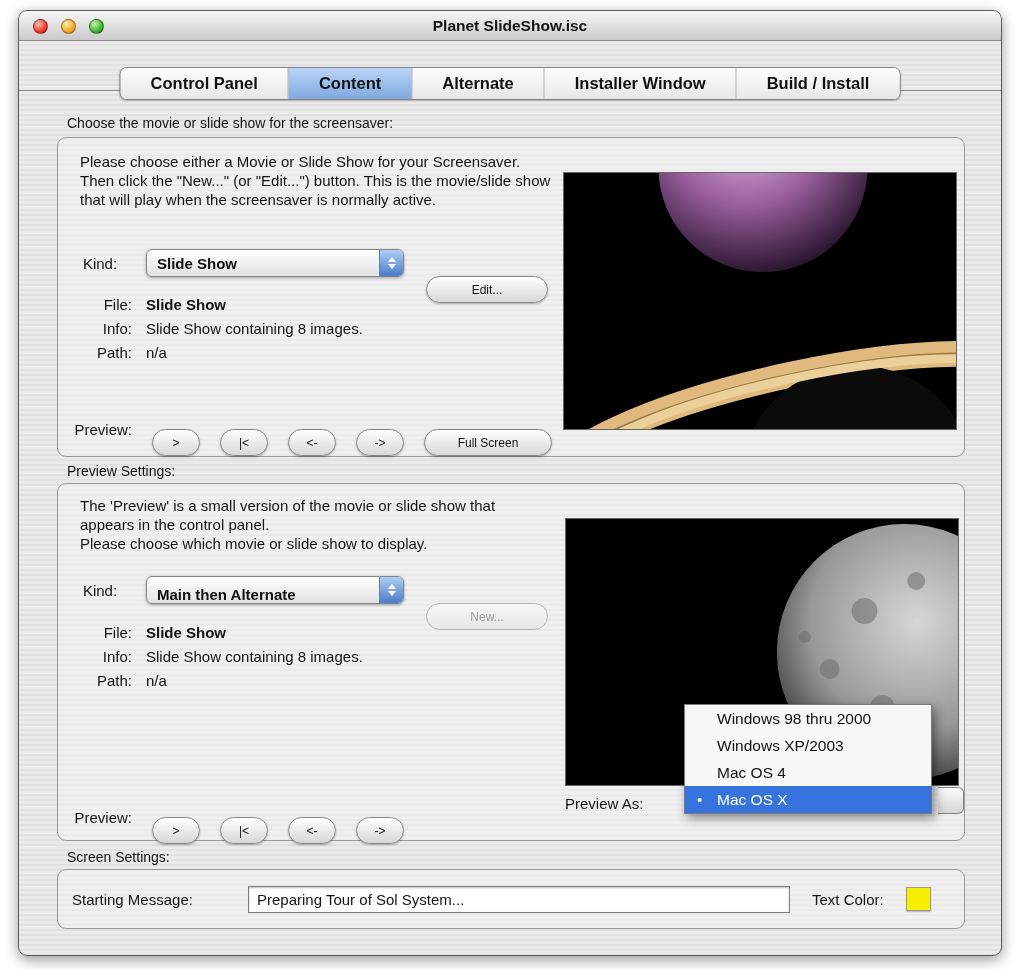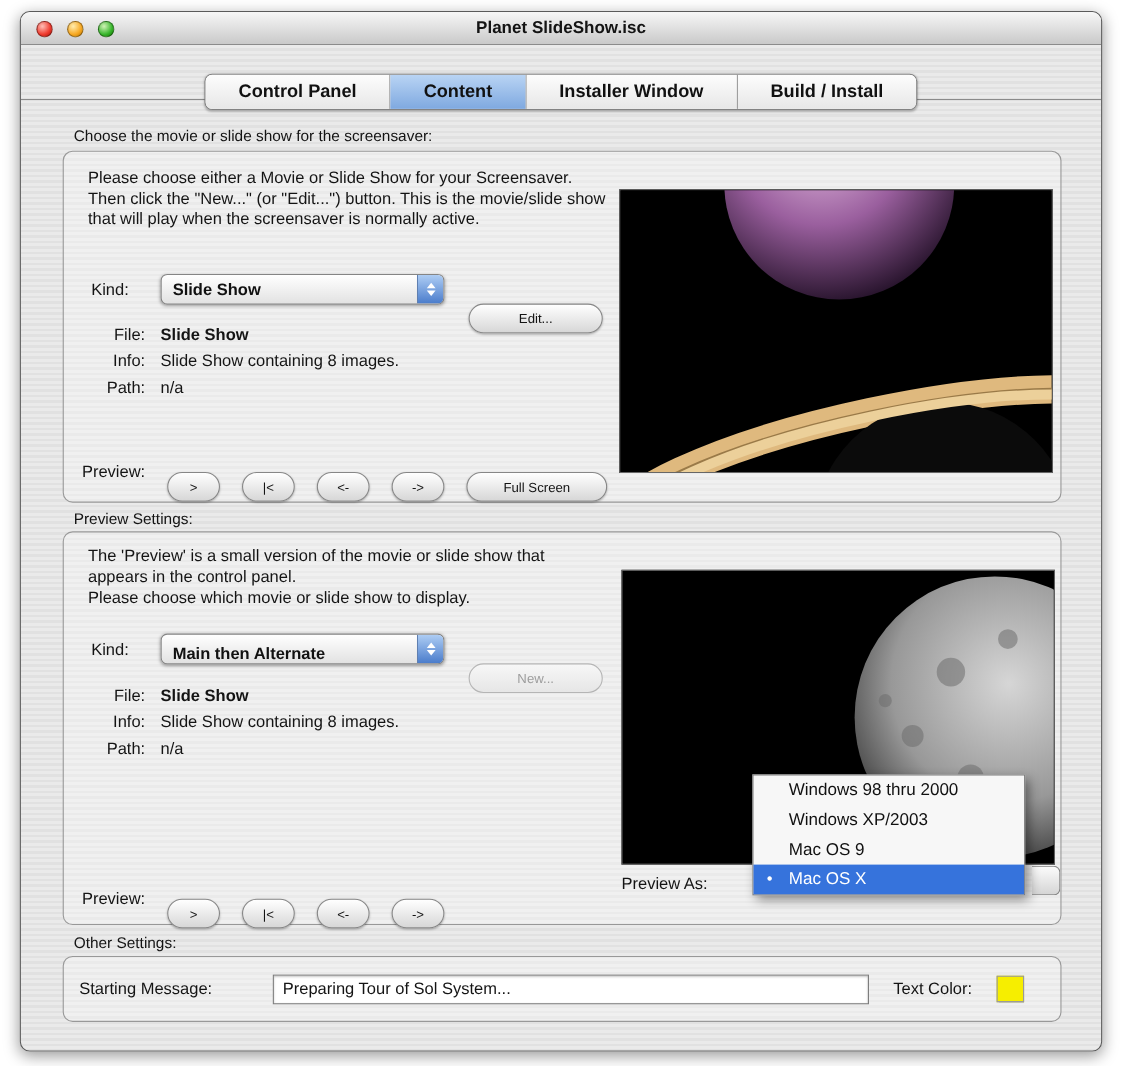--- a/index.html
+++ b/index.html
@@ -95,20 +95,21 @@
       <span class="light green"></span>
     </div>
     <div class="title">Planet SlideShow.isc</div>
   </div>
 
   <div class="tabstrip">
     <div class="tabline"></div>
     <div class="tabs">
       <div class="tab">Control Panel</div>
       <div class="tab active">Content</div>
+      <div class="tab">Alternate</div>
       <div class="tab">Installer Window</div>
       <div class="tab">Build / Install</div>
     </div>
   </div>
 
   <div class="section-label" style="left:48px; top:104px;">Choose the movie or slide show for the screensaver:</div>
 
   <div class="groupbox" style="top:126px; height:320px;">
     <div class="instructions" style="left:22px; top:14px; width:476px;">Please choose either a Movie or Slide Show for your Screensaver.  Then click the "New..." (or "Edit...") button.  This is the movie/slide show that will play when the screensaver is normally active.</div>
 
@@ -231,30 +232,30 @@
     <div class="popup-frag" style="left:880px; top:303px;"></div>
 
     <div class="menu" style="left:626px; top:220px;">
       <div class="menu-item">
         <span class="mi-label">Windows 98 thru 2000</span>
       </div>
       <div class="menu-item">
         <span class="mi-label">Windows XP/2003</span>
       </div>
       <div class="menu-item">
-        <span class="mi-label">Mac OS 9</span>
+        <span class="mi-label">Mac OS 4</span>
       </div>
       <div class="menu-item selected" style="background: rgb(54, 115, 220);">
         <span class="bullet">•</span>
         <span class="mi-label">Mac OS X</span>
       </div>
     </div>
   </div>
 
-  <div class="section-label" style="left:48px; top:838px;">Other Settings:</div>
+  <div class="section-label" style="left:48px; top:838px;">Screen Settings:</div>
 
   <div class="groupbox" style="top:858px; height:60px;">
     <span class="lbl" style="position:absolute; left:14px; top:21px;">Starting Message:</span>
     <input class="textfield" style="left: 190px; top: 16px; width: 542px;" value="Preparing Tour of Sol System...">
     <span class="lbl" style="position:absolute; left:754px; top:21px;">Text Color:</span>
     <div class="swatch" style="left: 848px; top: 17px; background: rgb(246, 238, 0);"></div>
   </div>
 
 </div>
 

